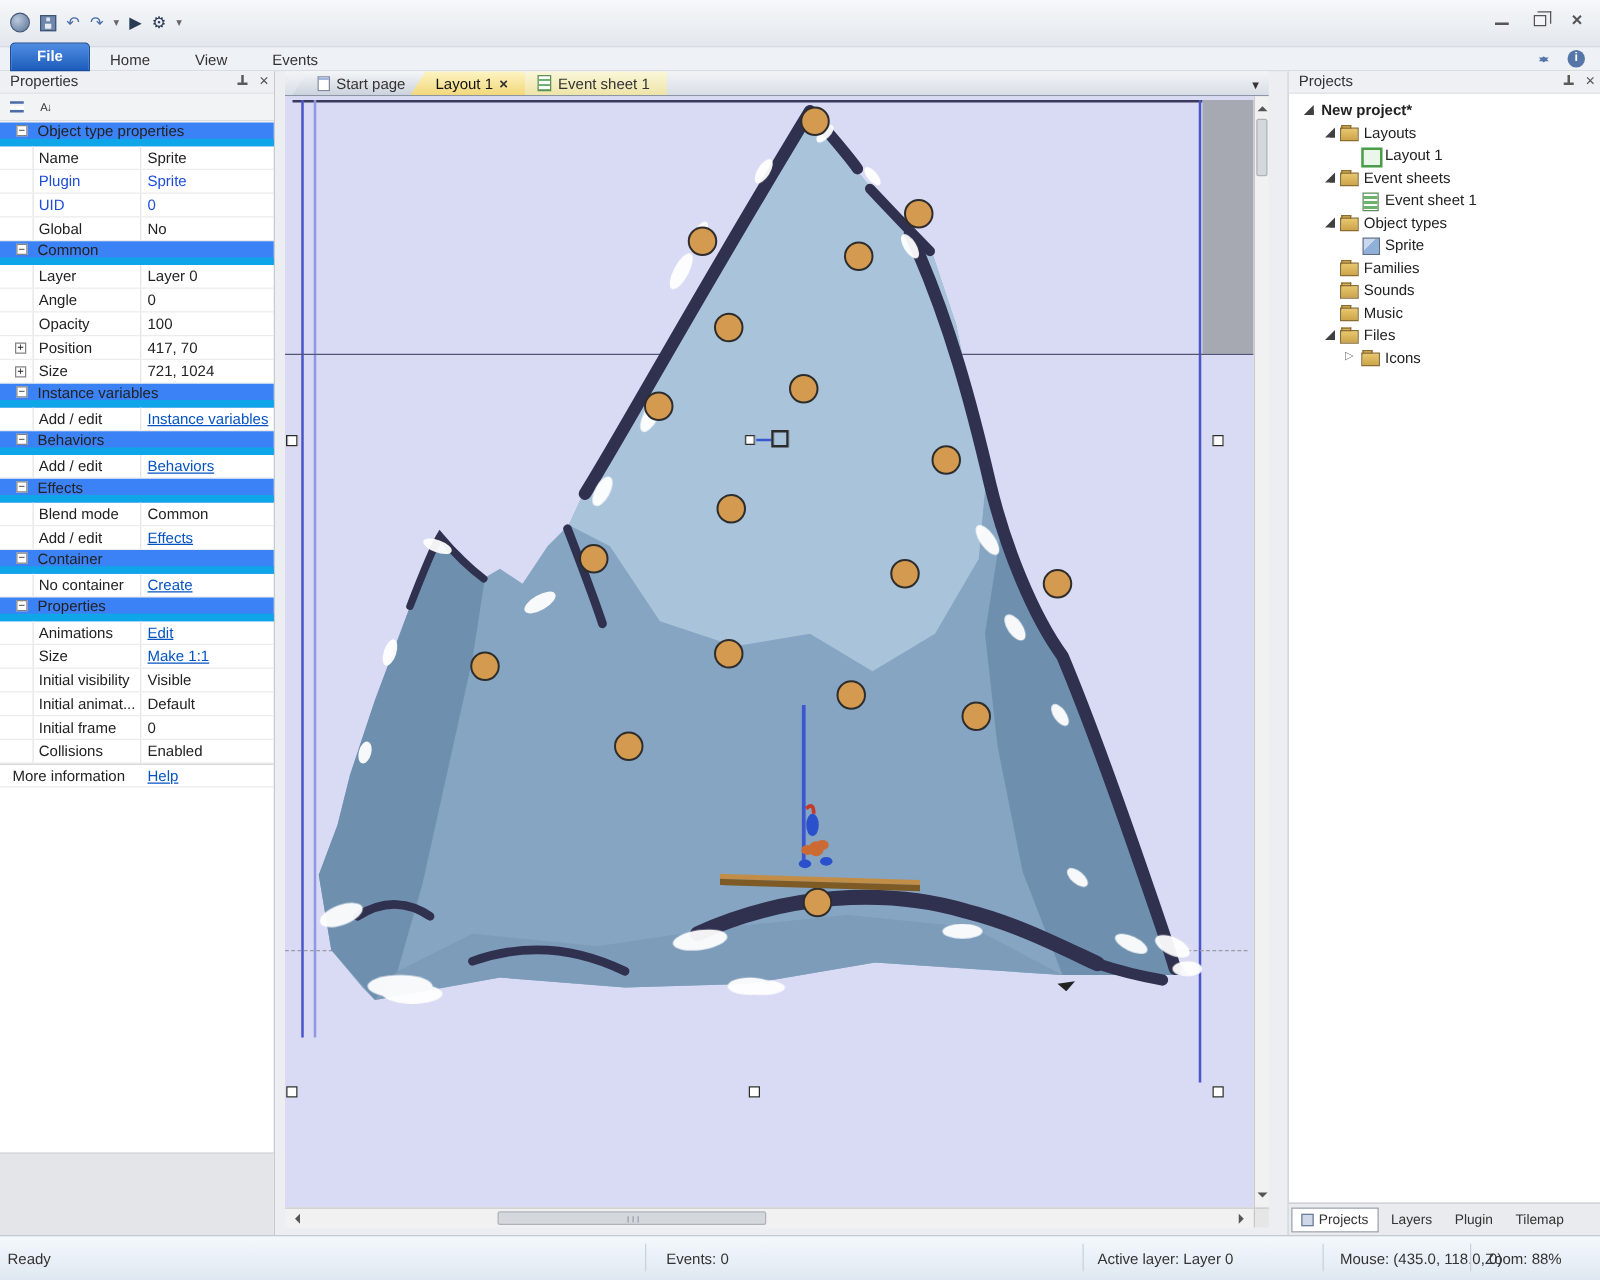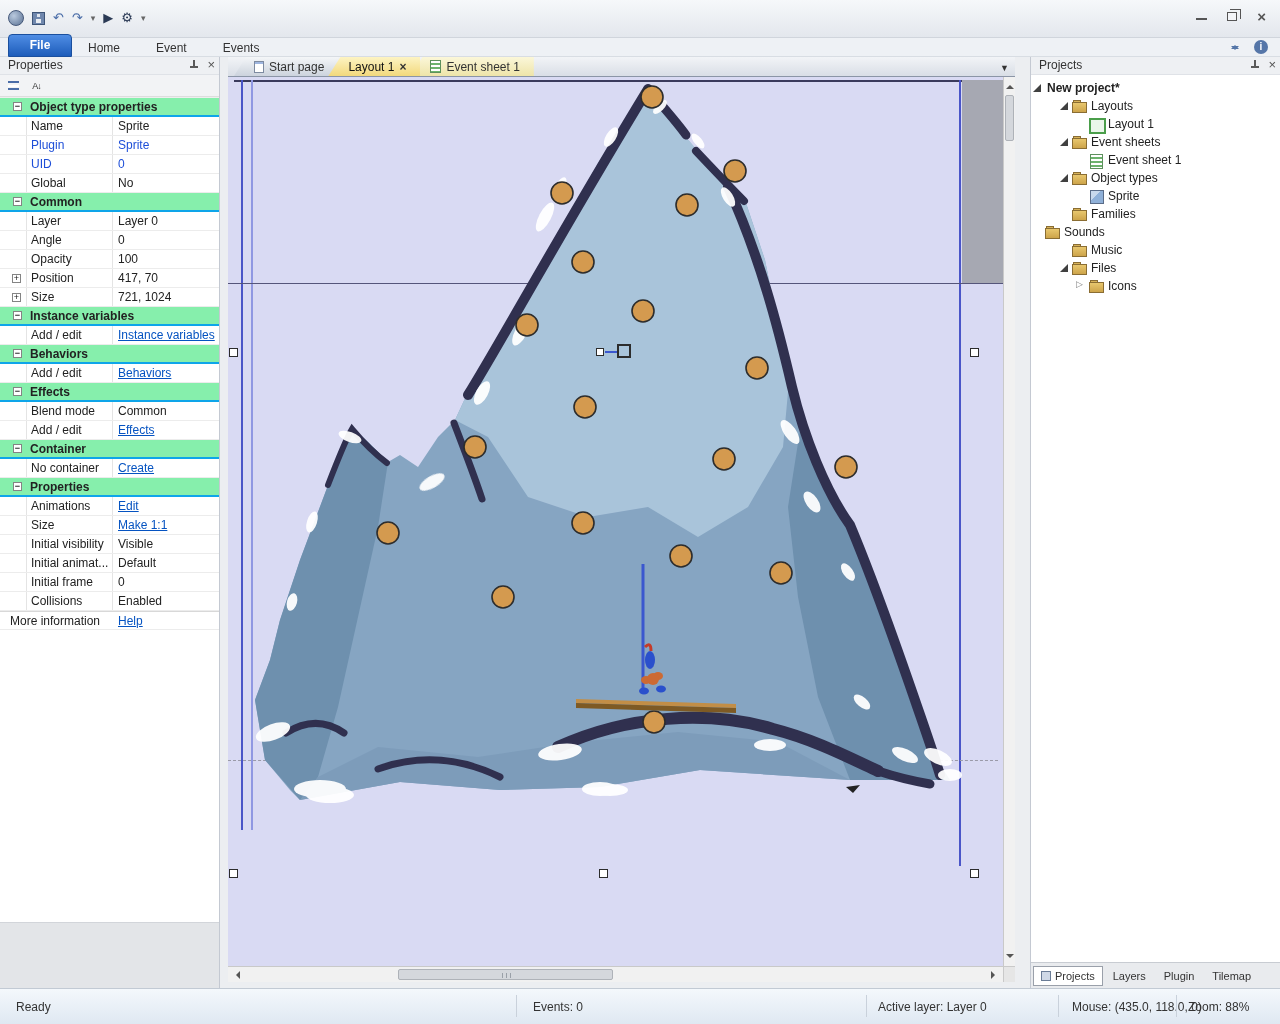--- a/index.html
+++ b/index.html
@@ -43,21 +43,21 @@
   .pin-icon::before{content:"";position:absolute;left:4px;top:0;width:2px;height:7px;background:#5a5a5a}
   .pin-icon::after{content:"";position:absolute;left:1px;top:6px;width:8px;height:2px;background:#5a5a5a}
   .hclose{font-size:13px;line-height:12px;color:#555}
   .hclose::after{content:"×"}
   #prop-toolbar{height:22px;background:#f2f3f5;border-bottom:1px solid #ddd;display:flex;align-items:center;gap:4px;padding-left:4px}
   .tool-box{width:19px;height:18px;border:1px solid transparent;display:flex;align-items:center;justify-content:center}
   .icon-cat{width:11px;height:9px;border-top:2px solid #4a6da8;border-bottom:2px solid #4a6da8;background:linear-gradient(#fff,#fff) center/11px 2px no-repeat}
   .icon-sort{font-size:9px;color:#333;letter-spacing:-1px}
   .icon-sort::after{content:"A↓"}
   #property-grid{border-top:1px solid #eee}
-  .pcat{height:19px;background:#86efac;border-bottom:2px solid #0ea5e9;display:flex;align-items:center;font-weight:bold}
+  .pcat{height:19px;background:#3b82f6;border-bottom:6px solid #0ea5e9;display:flex;align-items:center;font-weight:normal}
   .pcat .pmbox{margin:0 8px 0 13px}
   .pmbox{width:9px;height:9px;border:1px solid #848484;background:#fff;position:relative;font-size:9px;line-height:7px;text-align:center;flex:0 0 9px}
   .pmbox.minus::after{content:"−";position:absolute;left:0;right:0;top:0}
   .pmbox.plus::after{content:"+";position:absolute;left:0;right:0;top:0}
   .prow{height:19px;border-bottom:1px solid #ececec;display:flex;align-items:stretch}
   .pgut{flex:0 0 27px;border-right:1px solid #e4e4e4;display:flex;align-items:center;padding-left:12px}
   .plabel{flex:0 0 86px;border-right:1px solid #e4e4e4;padding-left:4px;line-height:18px;overflow:hidden;white-space:nowrap}
   .pvalue{flex:1;padding-left:5px;line-height:18px;overflow:hidden;white-space:nowrap}
   .dim{color:#1d4ed8}
   .plink{color:#0553c1;text-decoration:underline}
@@ -141,21 +141,21 @@
     <span class="btn-min"></span>
     <span class="btn-restore"></span>
     <span class="btn-close">×</span>
   </div>
 </div>
 
 <div id="ribbonrow"></div>
 <div id="file-btn">File</div>
 <div id="ribbon-tabs">
     <span class="ribbon-tab">Home</span>
-    <span class="ribbon-tab">Event</span>
+    <span class="ribbon-tab">View</span>
     <span class="ribbon-tab">Events</span>
   </div>
 <div id="ribbon-right">
   <span class="pin-ribbon"></span>
   <span class="help-icon"></span>
 </div>
 
 <div id="left-panel">
   <div class="panel-header">
     <span>Properties</span>
@@ -464,21 +464,21 @@
 
 <div id="right-panel">
   <div class="panel-header">
     <span>Projects</span>
     <span class="panel-hicons">
       <span class="pin-icon"></span>
       <span class="hclose"></span>
     </span>
   </div>
   <div id="tree">
-      <div class="trow" style="">
+      <div class="trow" style="padding-left: 10px;">
         <span class="tarr open"></span>
         <span class="tlabel bold">New project*</span>
       </div>
       <div class="trow" style="padding-left: 27px;">
         <span class="tarr open"></span>
         <span class="nico folder"></span>
         <span class="tlabel">Layouts</span>
       </div>
       <div class="trow" style="padding-left: 44px;">
         <span class="tarr"></span>
@@ -503,21 +503,21 @@
       <div class="trow" style="padding-left: 44px;">
         <span class="tarr"></span>
         <span class="nico sprite"></span>
         <span class="tlabel">Sprite</span>
       </div>
       <div class="trow" style="padding-left: 27px;">
         <span class="tarr"></span>
         <span class="nico folder"></span>
         <span class="tlabel">Families</span>
       </div>
-      <div class="trow" style="">
+      <div class="trow" style="padding-left: 27px;">
         <span class="tarr"></span>
         <span class="nico folder"></span>
         <span class="tlabel">Sounds</span>
       </div>
       <div class="trow" style="padding-left: 27px;">
         <span class="tarr"></span>
         <span class="nico folder"></span>
         <span class="tlabel">Music</span>
       </div>
       <div class="trow" style="padding-left: 27px;">
@@ -542,21 +542,21 @@
       <span class="btab">
         <span>Plugin</span>
       </span>
       <span class="btab">
         <span>Tilemap</span>
       </span>
     </div>
 </div>
 
 <div id="statusbar">
-  <span class="sb-text" style="left:16px">Ready</span>
+  <span class="sb-text" style="left:6px">Ready</span>
   <span class="sb-sep" style="left:516px"></span>
   <span class="sb-text" style="left:533px">Events: 0</span>
   <span class="sb-sep" style="left:866px"></span>
   <span class="sb-text" style="left:878px">Active layer: Layer 0</span>
   <span class="sb-sep" style="left:1058px"></span>
   <span class="sb-text" style="left:1072px">Mouse: (435.0, 118.0, 0)</span>
   <span class="sb-sep" style="left:1176px"></span>
   <span class="sb-text" style="left:1188px">Zoom: 88%</span>
 </div>
 

